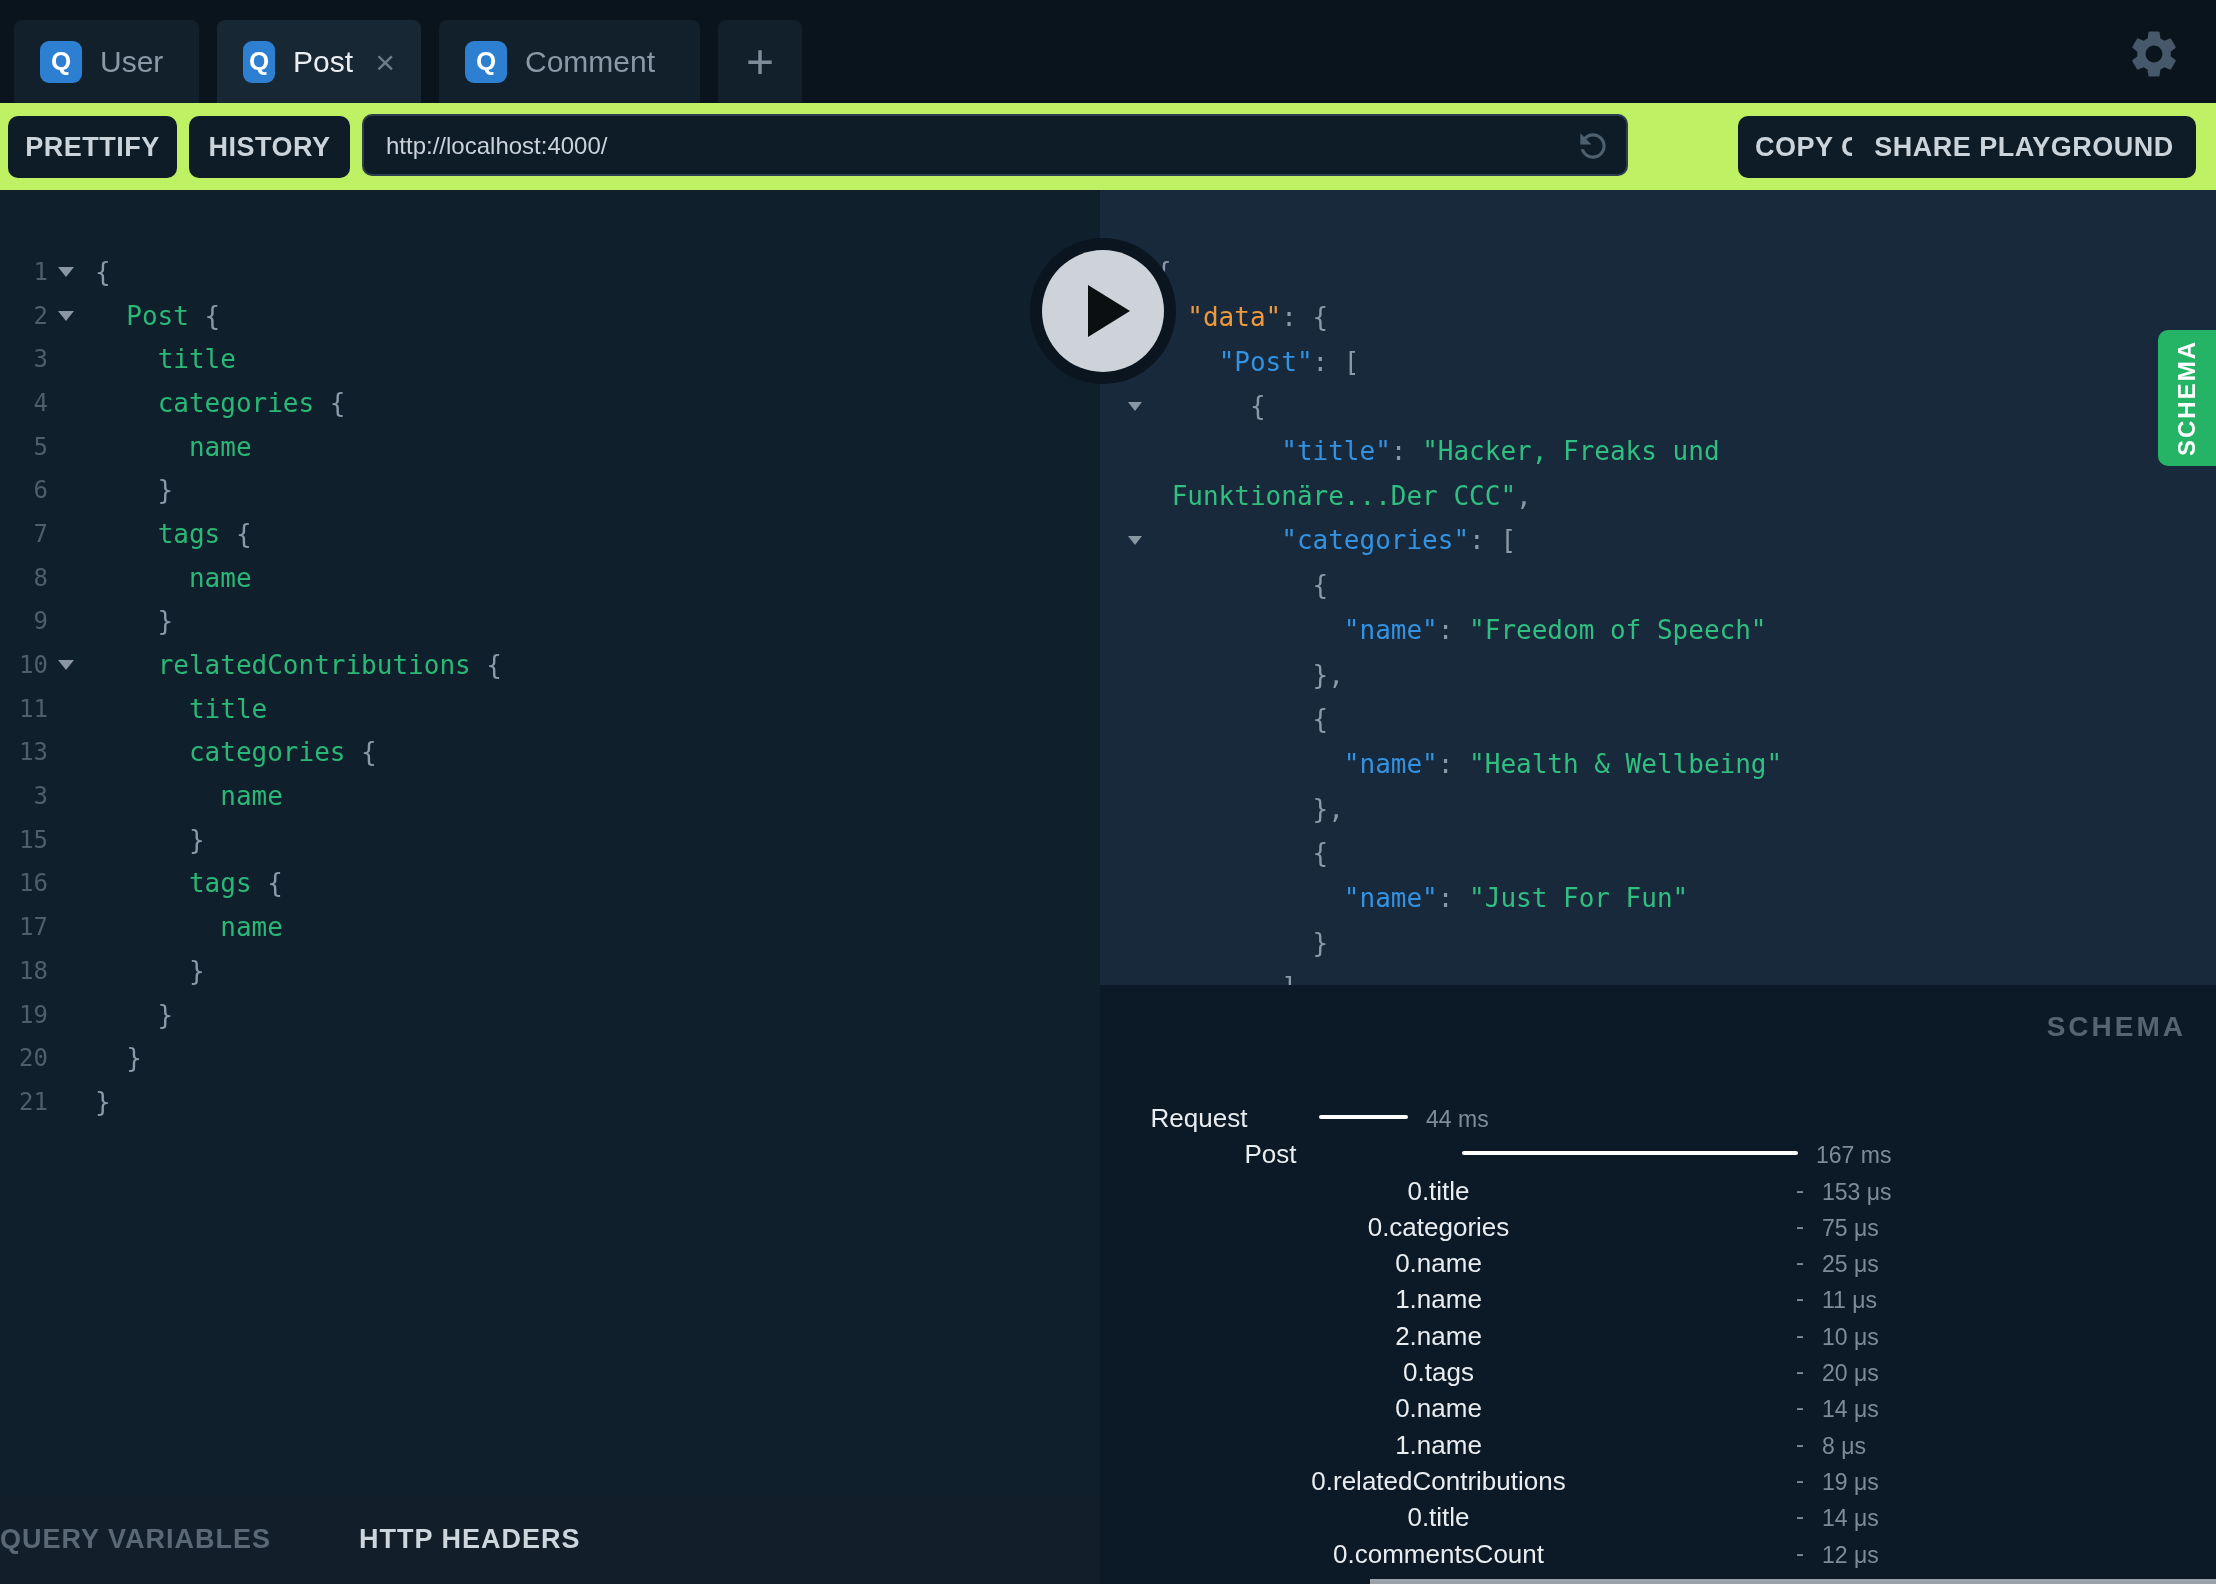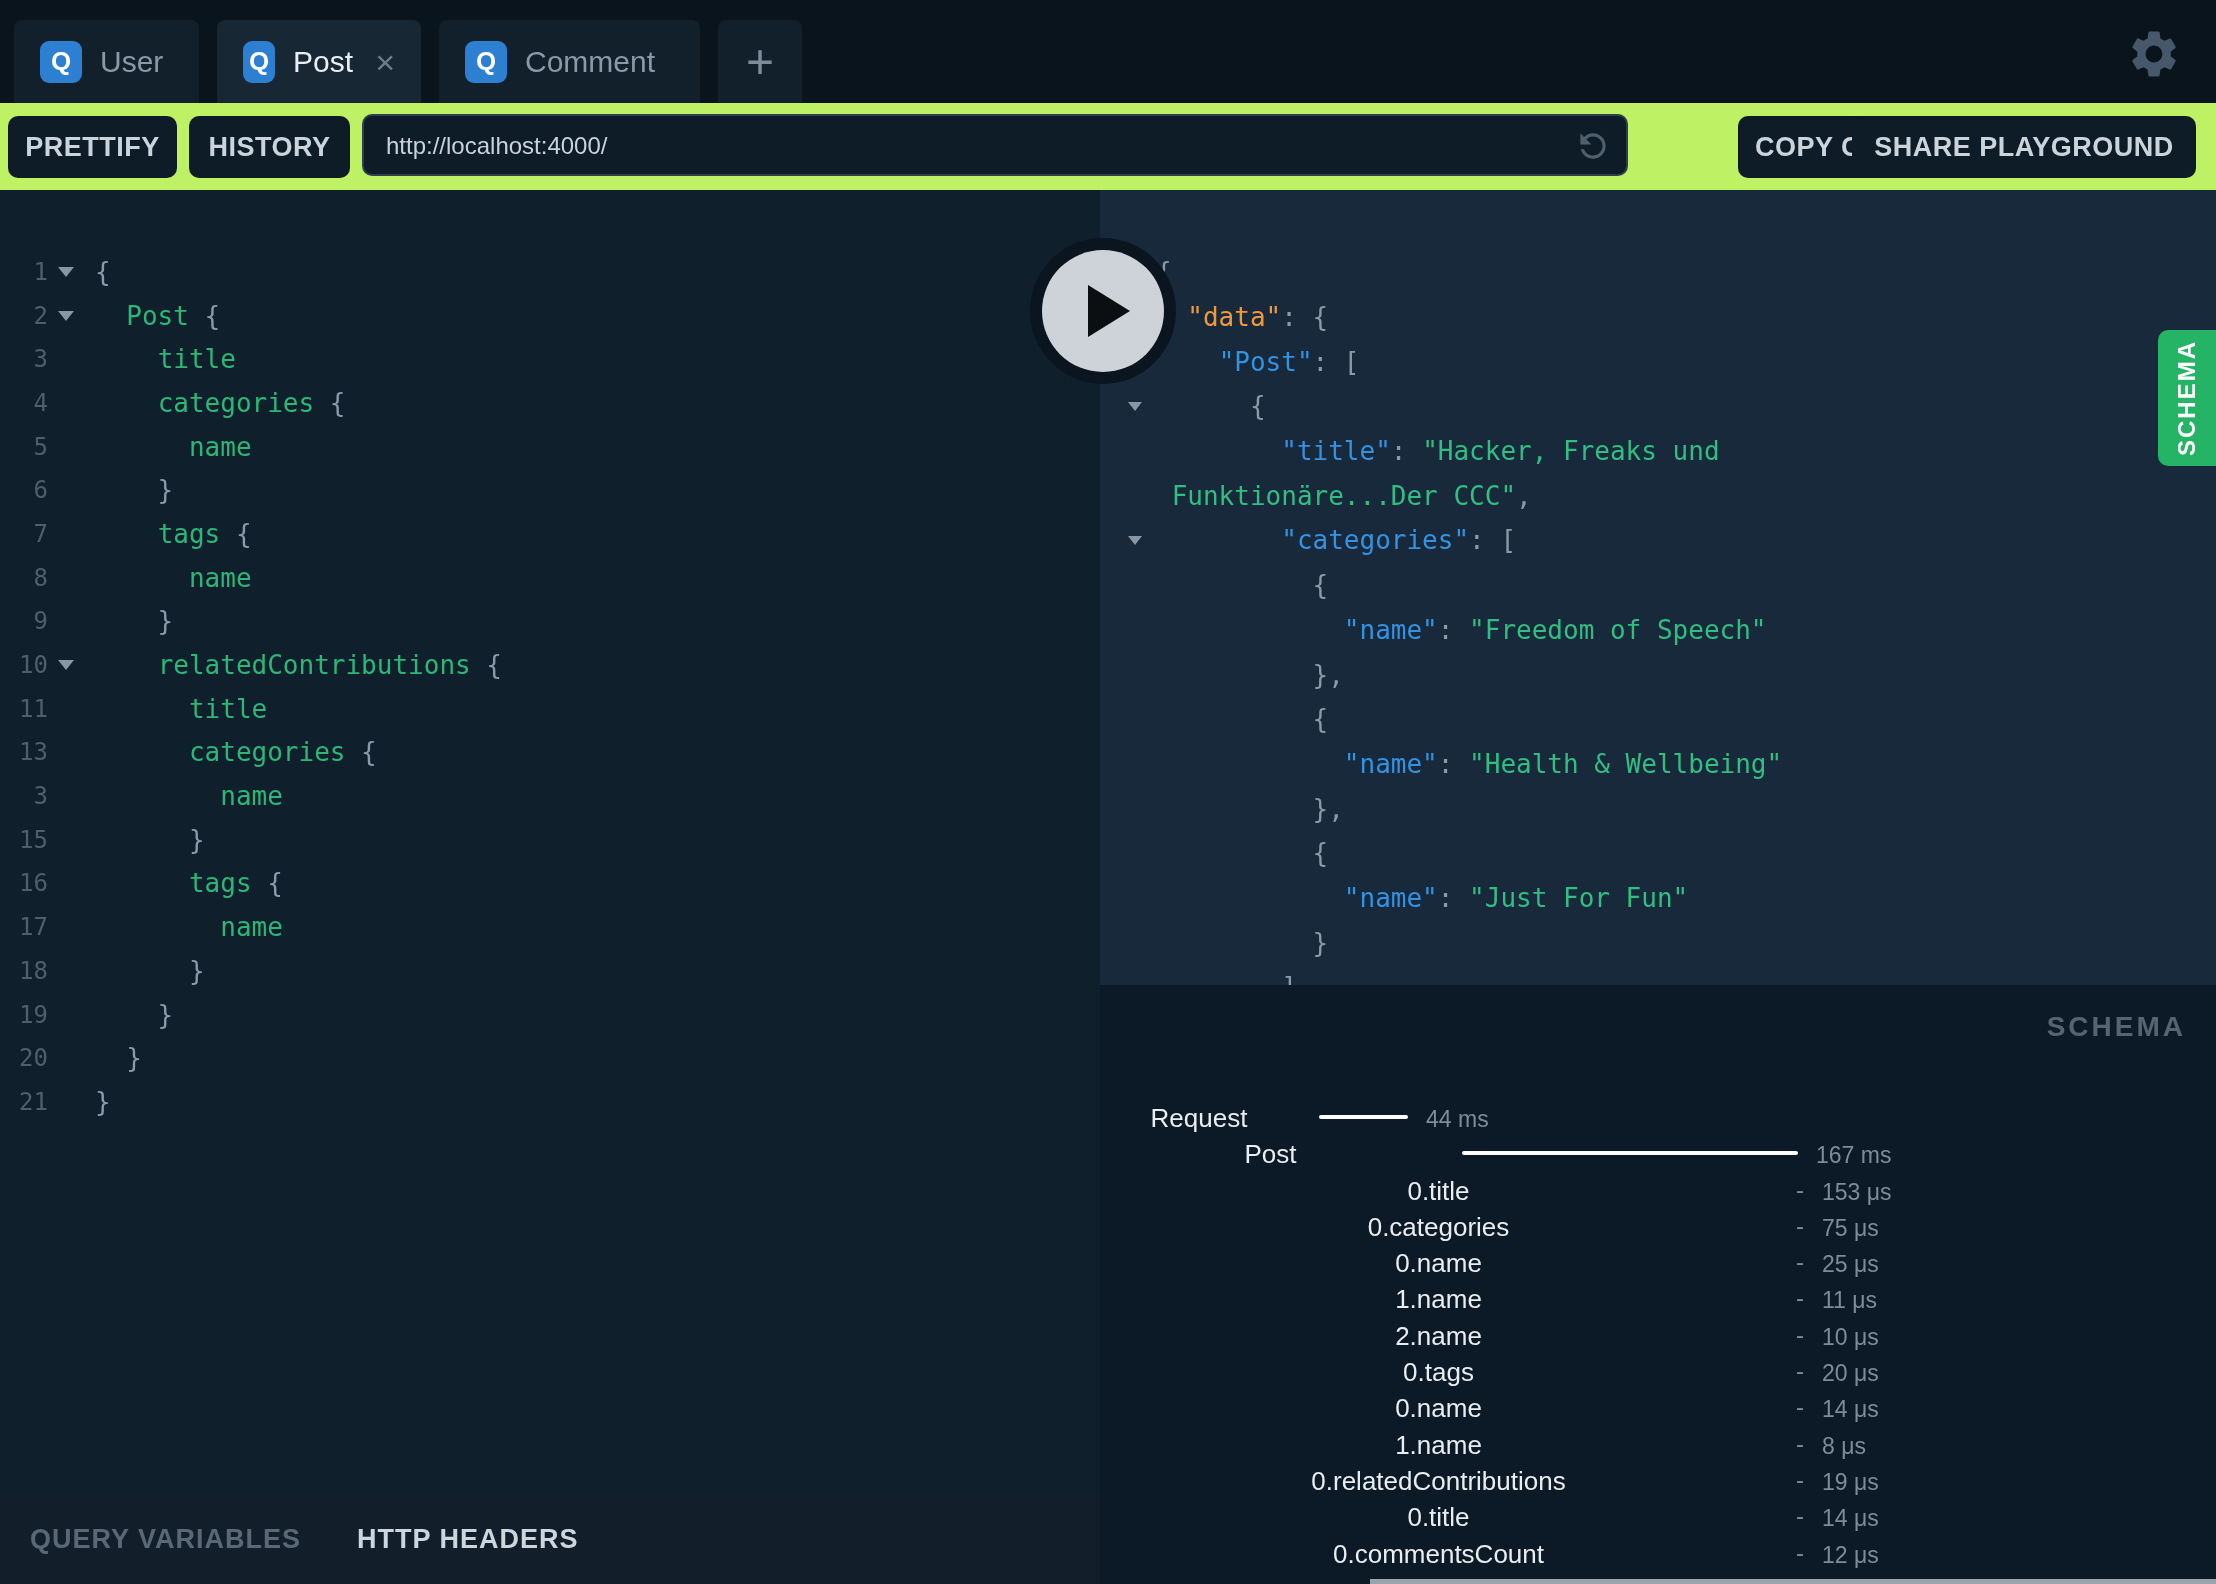--- a/index.html
+++ b/index.html
@@ -86,21 +86,21 @@
 
   
   #schema-tab{position:absolute;right:0;top:330px;width:58px;height:136px;background:#25B365;
               border-radius:10px 0 0 10px;display:flex;align-items:center;justify-content:center;
               cursor:pointer;}
   #schema-tab span{writing-mode:vertical-rl;transform:rotate(180deg);color:#FFFFFF;
                    font-size:24px;font-weight:bold;letter-spacing:2px;}
 
   
   #footer-bar{position:absolute;left:0;bottom:0;width:1100px;height:89px;background:#121F2B;
-              display:flex;align-items:center;gap:56px;padding-left:30px;box-sizing:border-box;}
+              display:flex;align-items:center;gap:88px;box-sizing:border-box;}
   #qv-label{color:#5A6876;font-size:27px;font-weight:bold;letter-spacing:1px;cursor:pointer;}
   #hh-label{color:#CDD6DD;font-size:27px;font-weight:bold;letter-spacing:1px;cursor:pointer;}
 
   
   #tracing-title{position:absolute;top:26px;right:30px;color:#56646F;font-size:28px;
                  font-weight:bold;letter-spacing:3px;}
   #trace-rows{position:absolute;left:0;top:114px;right:0;}
   .trow{position:relative;height:36.3px;}
   .t-label{position:absolute;top:4px;color:#E9EDF0;font-size:26px;text-align:center;}
   .t-val{position:absolute;top:7px;color:#7E8C99;font-size:23px;}

